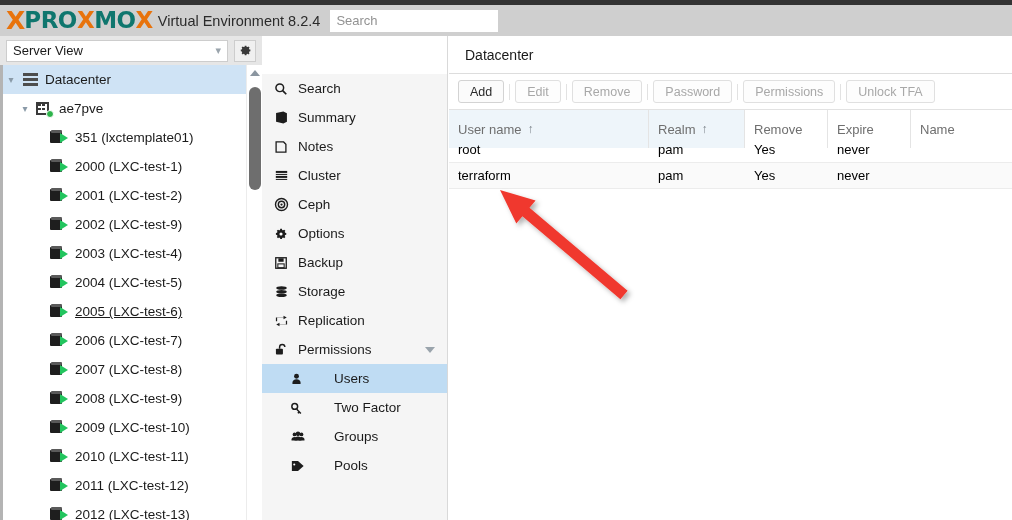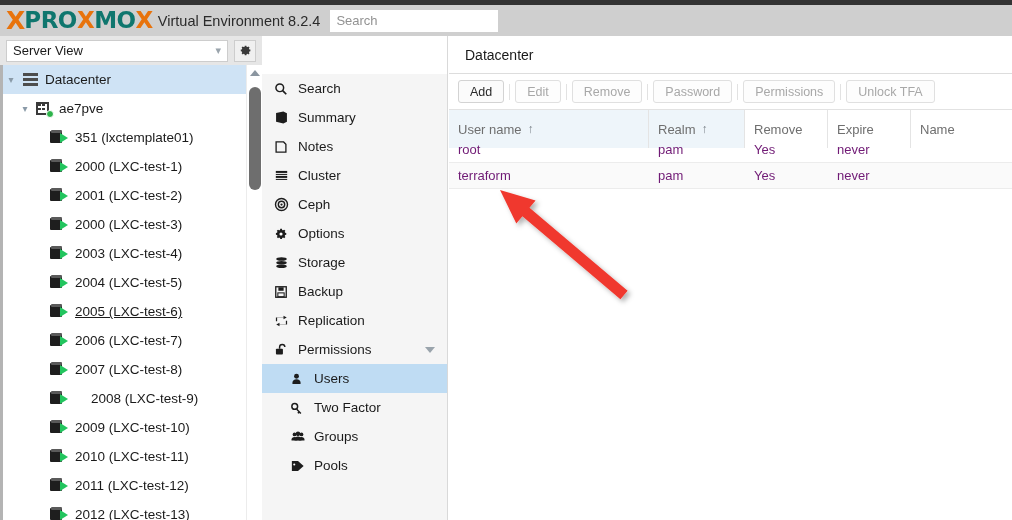--- a/index.html
+++ b/index.html
@@ -160,21 +160,21 @@
   .navtop {
     height: 38px; background: #ffffff;
   }
   .navlist { position: relative; }
   .nrow {
     height: 29px; display: flex; align-items: center;
     font-size: 13.5px; color: #1a1a1a; padding-left: 12px;
     white-space: nowrap; position: relative;
   }
   .nrow.sel { background: #bfdcf3; }
-  .nrow.sub { padding-left: 28px; }
+  .nrow.sub { padding-left: 28px; gap: 20px; }
   .nicon {
     width: 24px; display: flex; align-items: center;
     justify-content: flex-start; font-size: 14px; color: #1d1d1d;
   }
   .nicon svg { display: block; }
   .ncaret {
     position: absolute; right: 12px; top: 50%; transform: translateY(-50%);
     width: 0; height: 0;
     border-left: 5px solid transparent; border-right: 5px solid transparent;
     border-top: 6px solid #9aa4ac;
@@ -211,21 +211,21 @@
     display: flex; align-items: center; height: 38px;
     font-size: 13px; color: #6f6f6f; padding-left: 9px;
     border-right: 1px solid #e4e4e4; background: #fff;
   }
   .th.sorted { background: #eef5fa; }
   .sortarrow { margin-left: 6px; font-size: 12px; color: #7a8188; }
   .trow2 { display: flex; height: 26px; border-bottom: 1px solid #ececec; }
   .trow2.alt { background: #fafafa; }
   .td {
     display: flex; align-items: center; height: 25px;
-    font-size: 13px; color: #701a75; padding-left: 9px;
+    font-size: 13px; color: #000000; padding-left: 9px;
   }
   .c-user { width: 200px; }
   .c-realm { width: 96px; }
   .c-enabled { width: 83px; }
   .c-expire { width: 83px; }
   .c-name { width: 101px; border-right: none; }
 
   
   .arrow { position: absolute; left: 0; top: 0; width: 1012px; height: 520px;
            pointer-events: none; }
@@ -334,21 +334,21 @@
             <span style="width: 14px; display: inline-block;"></span>
             <span style="width: 16px; display: inline-block;"></span>
             <span class="tw"></span>
             <span class="ticon">
               <span class="ic-ct">
                 <span class="cube"></span>
                 <span class="cubetop"></span>
                 <span class="play"></span>
               </span>
             </span>
-            <span style="margin-left: 4px;">2000 (LXC-test-3)</span>
+            <span style="margin-left: 4px;">2002 (LXC-test-9)</span>
           </div>
           <div class="trow">
             <span style="width: 14px; display: inline-block;"></span>
             <span style="width: 16px; display: inline-block;"></span>
             <span class="tw"></span>
             <span class="ticon">
               <span class="ic-ct">
                 <span class="cube"></span>
                 <span class="cubetop"></span>
                 <span class="play"></span>
@@ -412,21 +412,21 @@
             <span style="width: 14px; display: inline-block;"></span>
             <span style="width: 16px; display: inline-block;"></span>
             <span class="tw"></span>
             <span class="ticon">
               <span class="ic-ct">
                 <span class="cube"></span>
                 <span class="cubetop"></span>
                 <span class="play"></span>
               </span>
             </span>
-            <span style="margin-left: 20px;">2008 (LXC-test-9)</span>
+            <span style="margin-left: 4px;">2008 (LXC-test-9)</span>
           </div>
           <div class="trow">
             <span style="width: 14px; display: inline-block;"></span>
             <span style="width: 16px; display: inline-block;"></span>
             <span class="tw"></span>
             <span class="ticon">
               <span class="ic-ct">
                 <span class="cube"></span>
                 <span class="cubetop"></span>
                 <span class="play"></span>
@@ -536,37 +536,37 @@
           <span class="nicon">
             <svg width="14" height="14" viewBox="0 0 16 16">
               <path fill="#1d1d1d" d="M14 6.9l-1.3-.2a4.9 4.9 0 0 0-.5-1.2l.8-1.1-1.4-1.4-1.1.8a4.9 4.9 0 0 0-1.2-.5L9.1 2H7.1l-.2 1.3a4.9 4.9 0 0 0-1.2.5l-1.1-.8L3.2 4.4l.8 1.1a4.9 4.9 0 0 0-.5 1.2L2.2 6.9v2l1.3.2c.1.4.3.8.5 1.2l-.8 1.1 1.4 1.4 1.1-.8c.4.2.8.4 1.2.5l.2 1.3h2l.2-1.3c.4-.1.8-.3 1.2-.5l1.1.8 1.4-1.4-.8-1.1c.2-.4.4-.8.5-1.2l1.3-.2v-2z"></path>
               <circle cx="8" cy="8" r="1.8" fill="#fff"></circle>
             </svg>
           </span>
           <span>Options</span>
         </div>
         <div class="nrow">
           <span class="nicon">
+            <svg width="14" height="14" viewBox="0 0 16 16">
+              <rect x="2" y="2" width="12" height="12" fill="none" stroke="#1d1d1d" stroke-width="1.5"></rect>
+              <rect x="5" y="2.6" width="6" height="4" fill="#1d1d1d"></rect>
+              <rect x="4.4" y="9" width="7.2" height="4.4" fill="none" stroke="#1d1d1d" stroke-width="1.2"></rect>
+            </svg>
+          </span>
+          <span>Backup</span>
+        </div>
+        <div class="nrow">
+          <span class="nicon">
             <svg width="15" height="14" viewBox="0 0 16 16">
               <ellipse cx="8" cy="3.4" rx="6" ry="2" fill="#1d1d1d"></ellipse>
               <ellipse cx="8" cy="7.6" rx="6" ry="2" fill="#1d1d1d"></ellipse>
               <ellipse cx="8" cy="11.8" rx="6" ry="2" fill="#1d1d1d"></ellipse>
             </svg>
           </span>
           <span>Storage</span>
-        </div>
-        <div class="nrow">
-          <span class="nicon">
-            <svg width="14" height="14" viewBox="0 0 16 16">
-              <rect x="2" y="2" width="12" height="12" fill="none" stroke="#1d1d1d" stroke-width="1.5"></rect>
-              <rect x="5" y="2.6" width="6" height="4" fill="#1d1d1d"></rect>
-              <rect x="4.4" y="9" width="7.2" height="4.4" fill="none" stroke="#1d1d1d" stroke-width="1.2"></rect>
-            </svg>
-          </span>
-          <span>Backup</span>
         </div>
         <div class="nrow">
           <span class="nicon">
             <svg width="15" height="14" viewBox="0 0 16 16">
               <path fill="#1d1d1d" d="M3 3.6h7.3v2.4L14 4 10.3 2v2.1H1.6v4.2H3z"></path>
               <path fill="#1d1d1d" d="M13 12.4H5.7V10L2 12l3.7 2v-2.1H14.4V7.7H13z"></path>
             </svg>
           </span>
           <span>Replication</span>
         </div>

